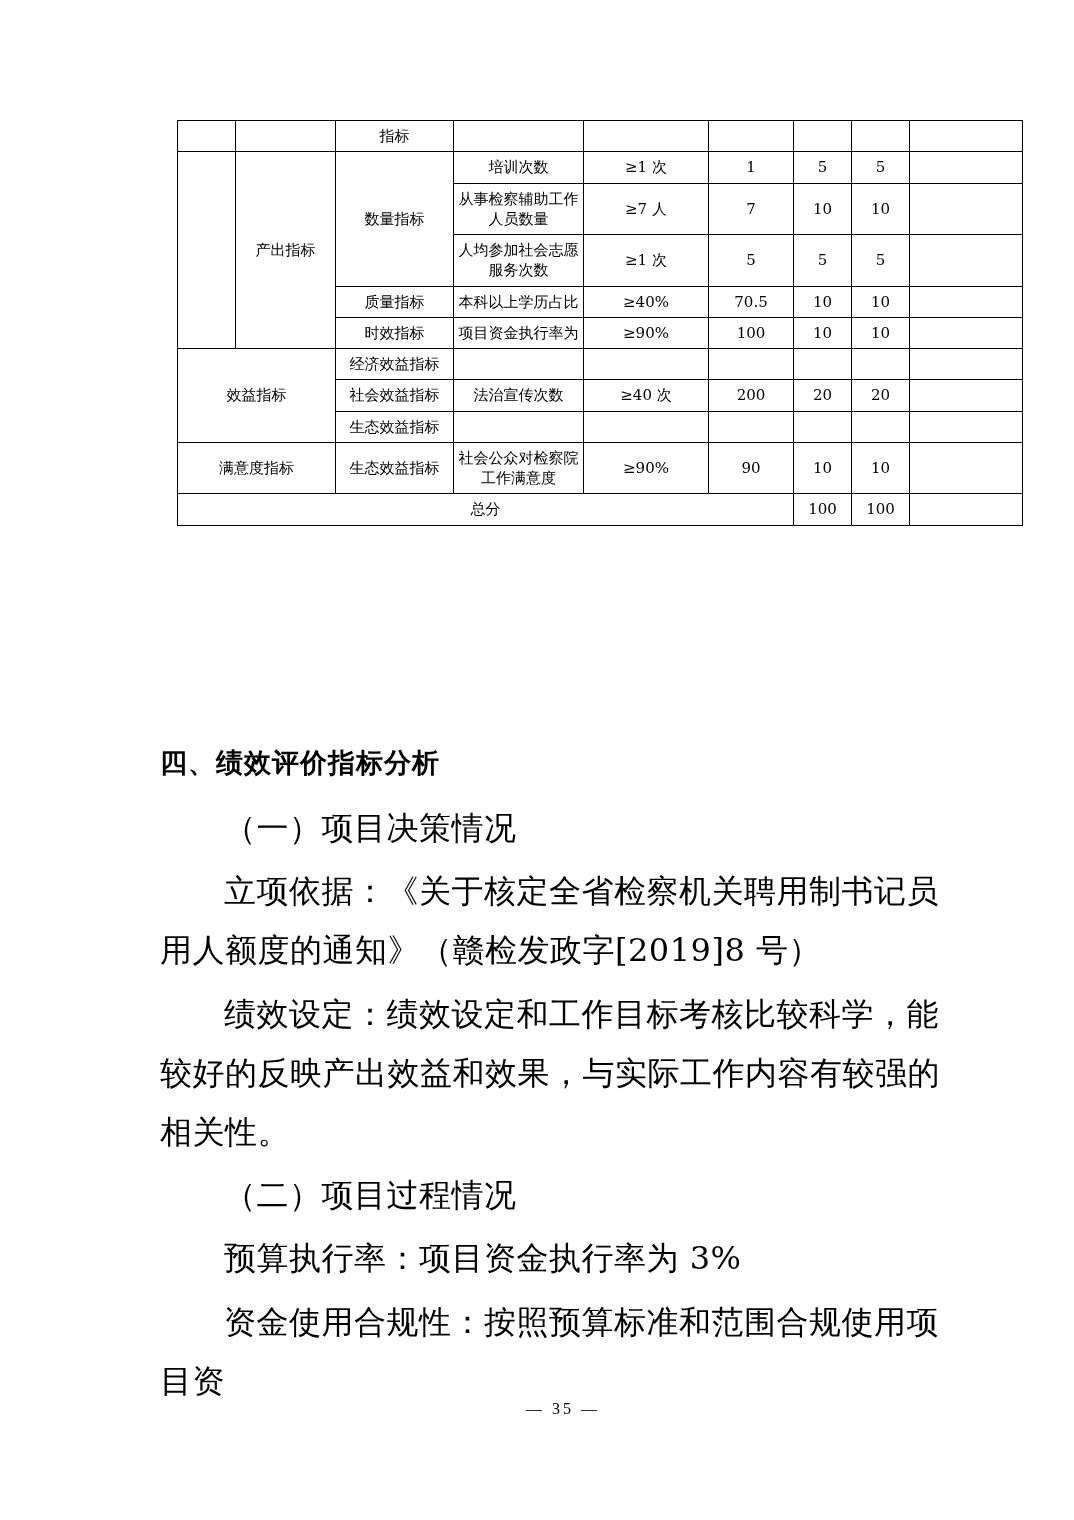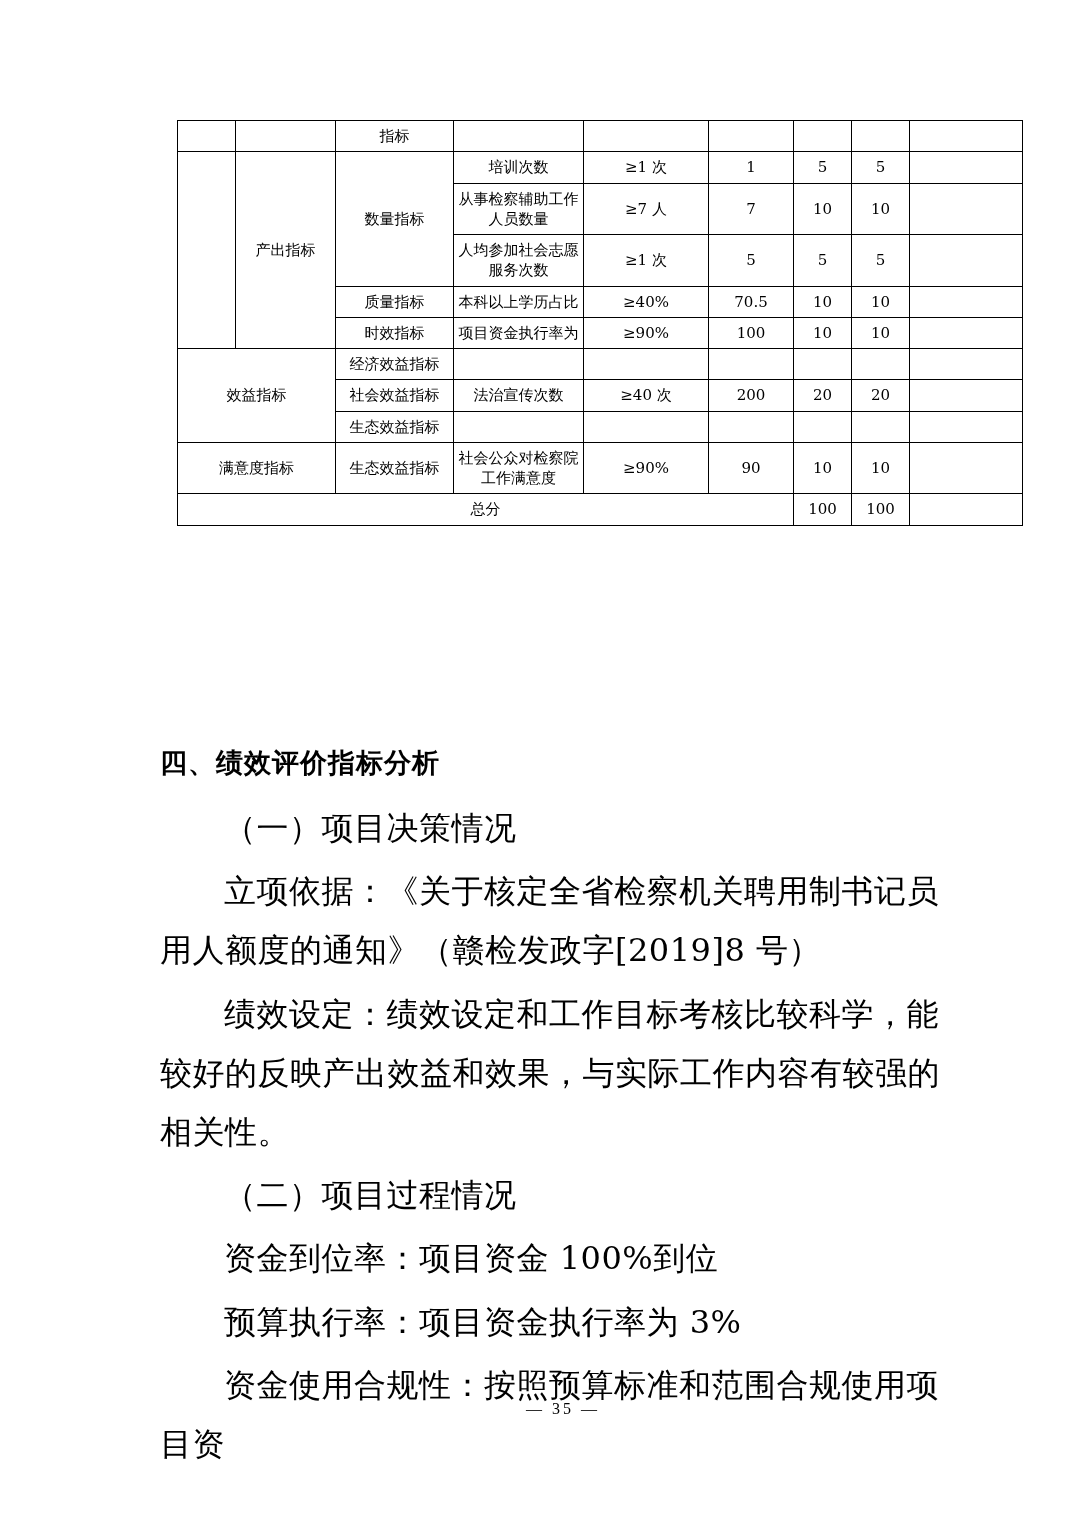--- a/index.html
+++ b/index.html
@@ -227,19 +227,18 @@
       </tbody>
     </table>
   </div>
 
   <div class="content">
     <h2 class="section-title">四、绩效评价指标分析</h2>
     <p class="para">（一）项目决策情况</p>
     <p class="para">立项依据：《关于核定全省检察机关聘用制书记员用人额度的通知》（赣检发政字[2019]8 号）</p>
     <p class="para">绩效设定：绩效设定和工作目标考核比较科学，能较好的反映产出效益和效果，与实际工作内容有较强的相关性。</p>
     <p class="para">（二）项目过程情况</p>
-    <p class="para">资金到位率：项目资金 100%到位</p>
     <p class="para">预算执行率：项目资金执行率为 3%</p>
     <p class="para">资金使用合规性：按照预算标准和范围合规使用项目资</p>
   </div>
 
   <div class="pagenum">— 35 —</div>
 </div>
 
 </body></html>

